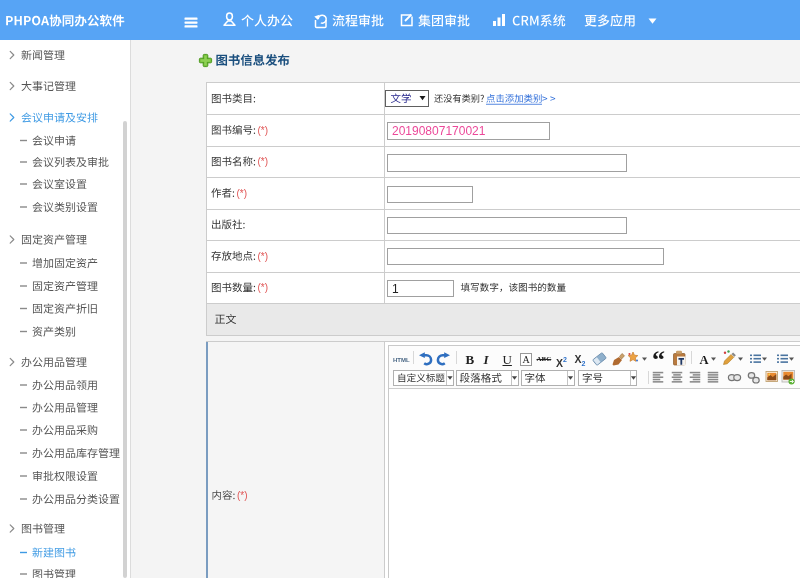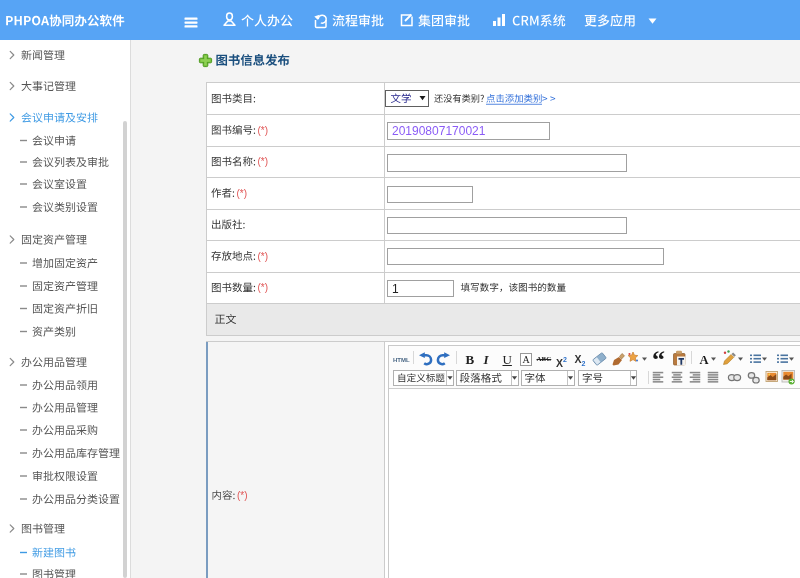--- a/index.html
+++ b/index.html
@@ -42,21 +42,21 @@
     <div class="a" style="left:690.5px;top:351px;width:1px;height:13px;background:#d8d8d8"></div>
     <div class="a" style="left:393px;top:370px;width:61px;height:16px;background:#fff;border:1px solid #b0b0b0;box-sizing:border-box"></div>
     <div class="a" style="left:446px;top:371px;width:1px;height:14px;background:#c4c4c4"></div>
     <div class="a" style="left:455.5px;top:370px;width:63px;height:16px;background:#fff;border:1px solid #b0b0b0;box-sizing:border-box"></div>
     <div class="a" style="left:511px;top:371px;width:1px;height:14px;background:#c4c4c4"></div>
     <div class="a" style="left:520.5px;top:370px;width:54px;height:16px;background:#fff;border:1px solid #b0b0b0;box-sizing:border-box"></div>
     <div class="a" style="left:567px;top:371px;width:1px;height:14px;background:#c4c4c4"></div>
     <div class="a" style="left:578px;top:370px;width:59px;height:16px;background:#fff;border:1px solid #b0b0b0;box-sizing:border-box"></div>
     <div class="a" style="left:630px;top:371px;width:1px;height:14px;background:#c4c4c4"></div>
     <div class="a" style="left:648px;top:371px;width:1px;height:13px;background:#d8d8d8"></div>
-    <div class="a" style="left:392px;top:121.5px;font-size:12px;line-height:18.0px;color:#8b5cf6;">20190807170021</div>
+    <div class="a" style="left:392px;top:121.5px;font-size:12px;line-height:18.0px;color:#ec4899;">20190807170021</div>
     <div class="a" style="left:392px;top:279.5px;font-size:12px;line-height:18.0px;color:#222222;">1</div>
     <div class="a" style="left:257.419px;top:122.80000000000001px;font-size:10px;line-height:15.0px;color:#e05555;">(*)</div>
     <div class="a" style="left:257.419px;top:154.3px;font-size:10px;line-height:15.0px;color:#e05555;">(*)</div>
     <div class="a" style="left:236.419px;top:185.8px;font-size:10px;line-height:15.0px;color:#e05555;">(*)</div>
     <div class="a" style="left:257.419px;top:248.8px;font-size:10px;line-height:15.0px;color:#e05555;">(*)</div>
     <div class="a" style="left:257.419px;top:280.3px;font-size:10px;line-height:15.0px;color:#e05555;">(*)</div>
     <div class="a" style="left:236.919px;top:488.0px;font-size:10px;line-height:15.0px;color:#e05555;">(*)</div>
     <div class="a" style="left:393px;top:355.5px;font-size:6px;line-height:9.0px;color:#4a6785;font-weight:bold">HTML</div>
     <div class="a" style="left:465.5px;top:349.75px;font-size:13px;line-height:19.5px;color:#222;font-family:'Liberation Serif',serif;font-weight:bold">B</div>
     <div class="a" style="left:483.5px;top:349.75px;font-size:13px;line-height:19.5px;color:#222;font-family:'Liberation Serif',serif;font-style:italic;font-weight:bold">I</div>

